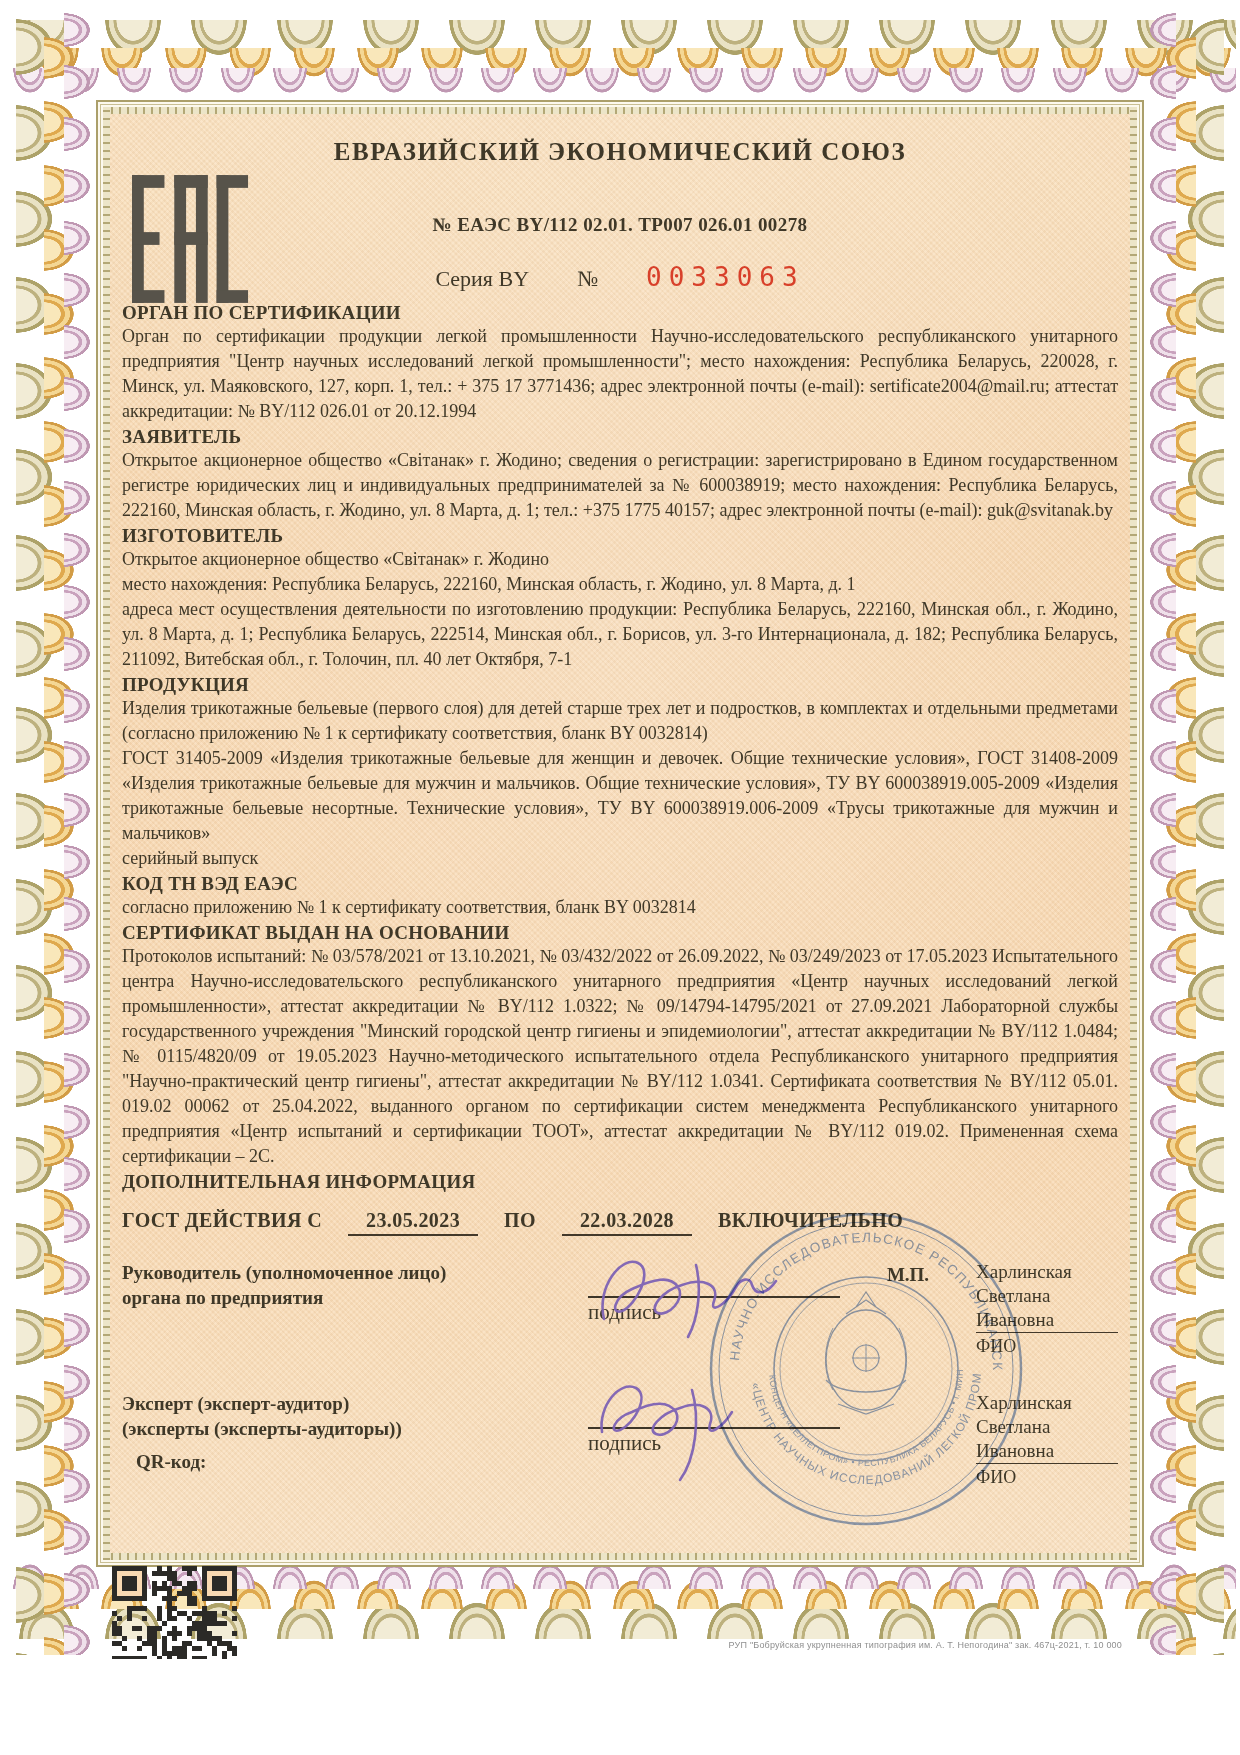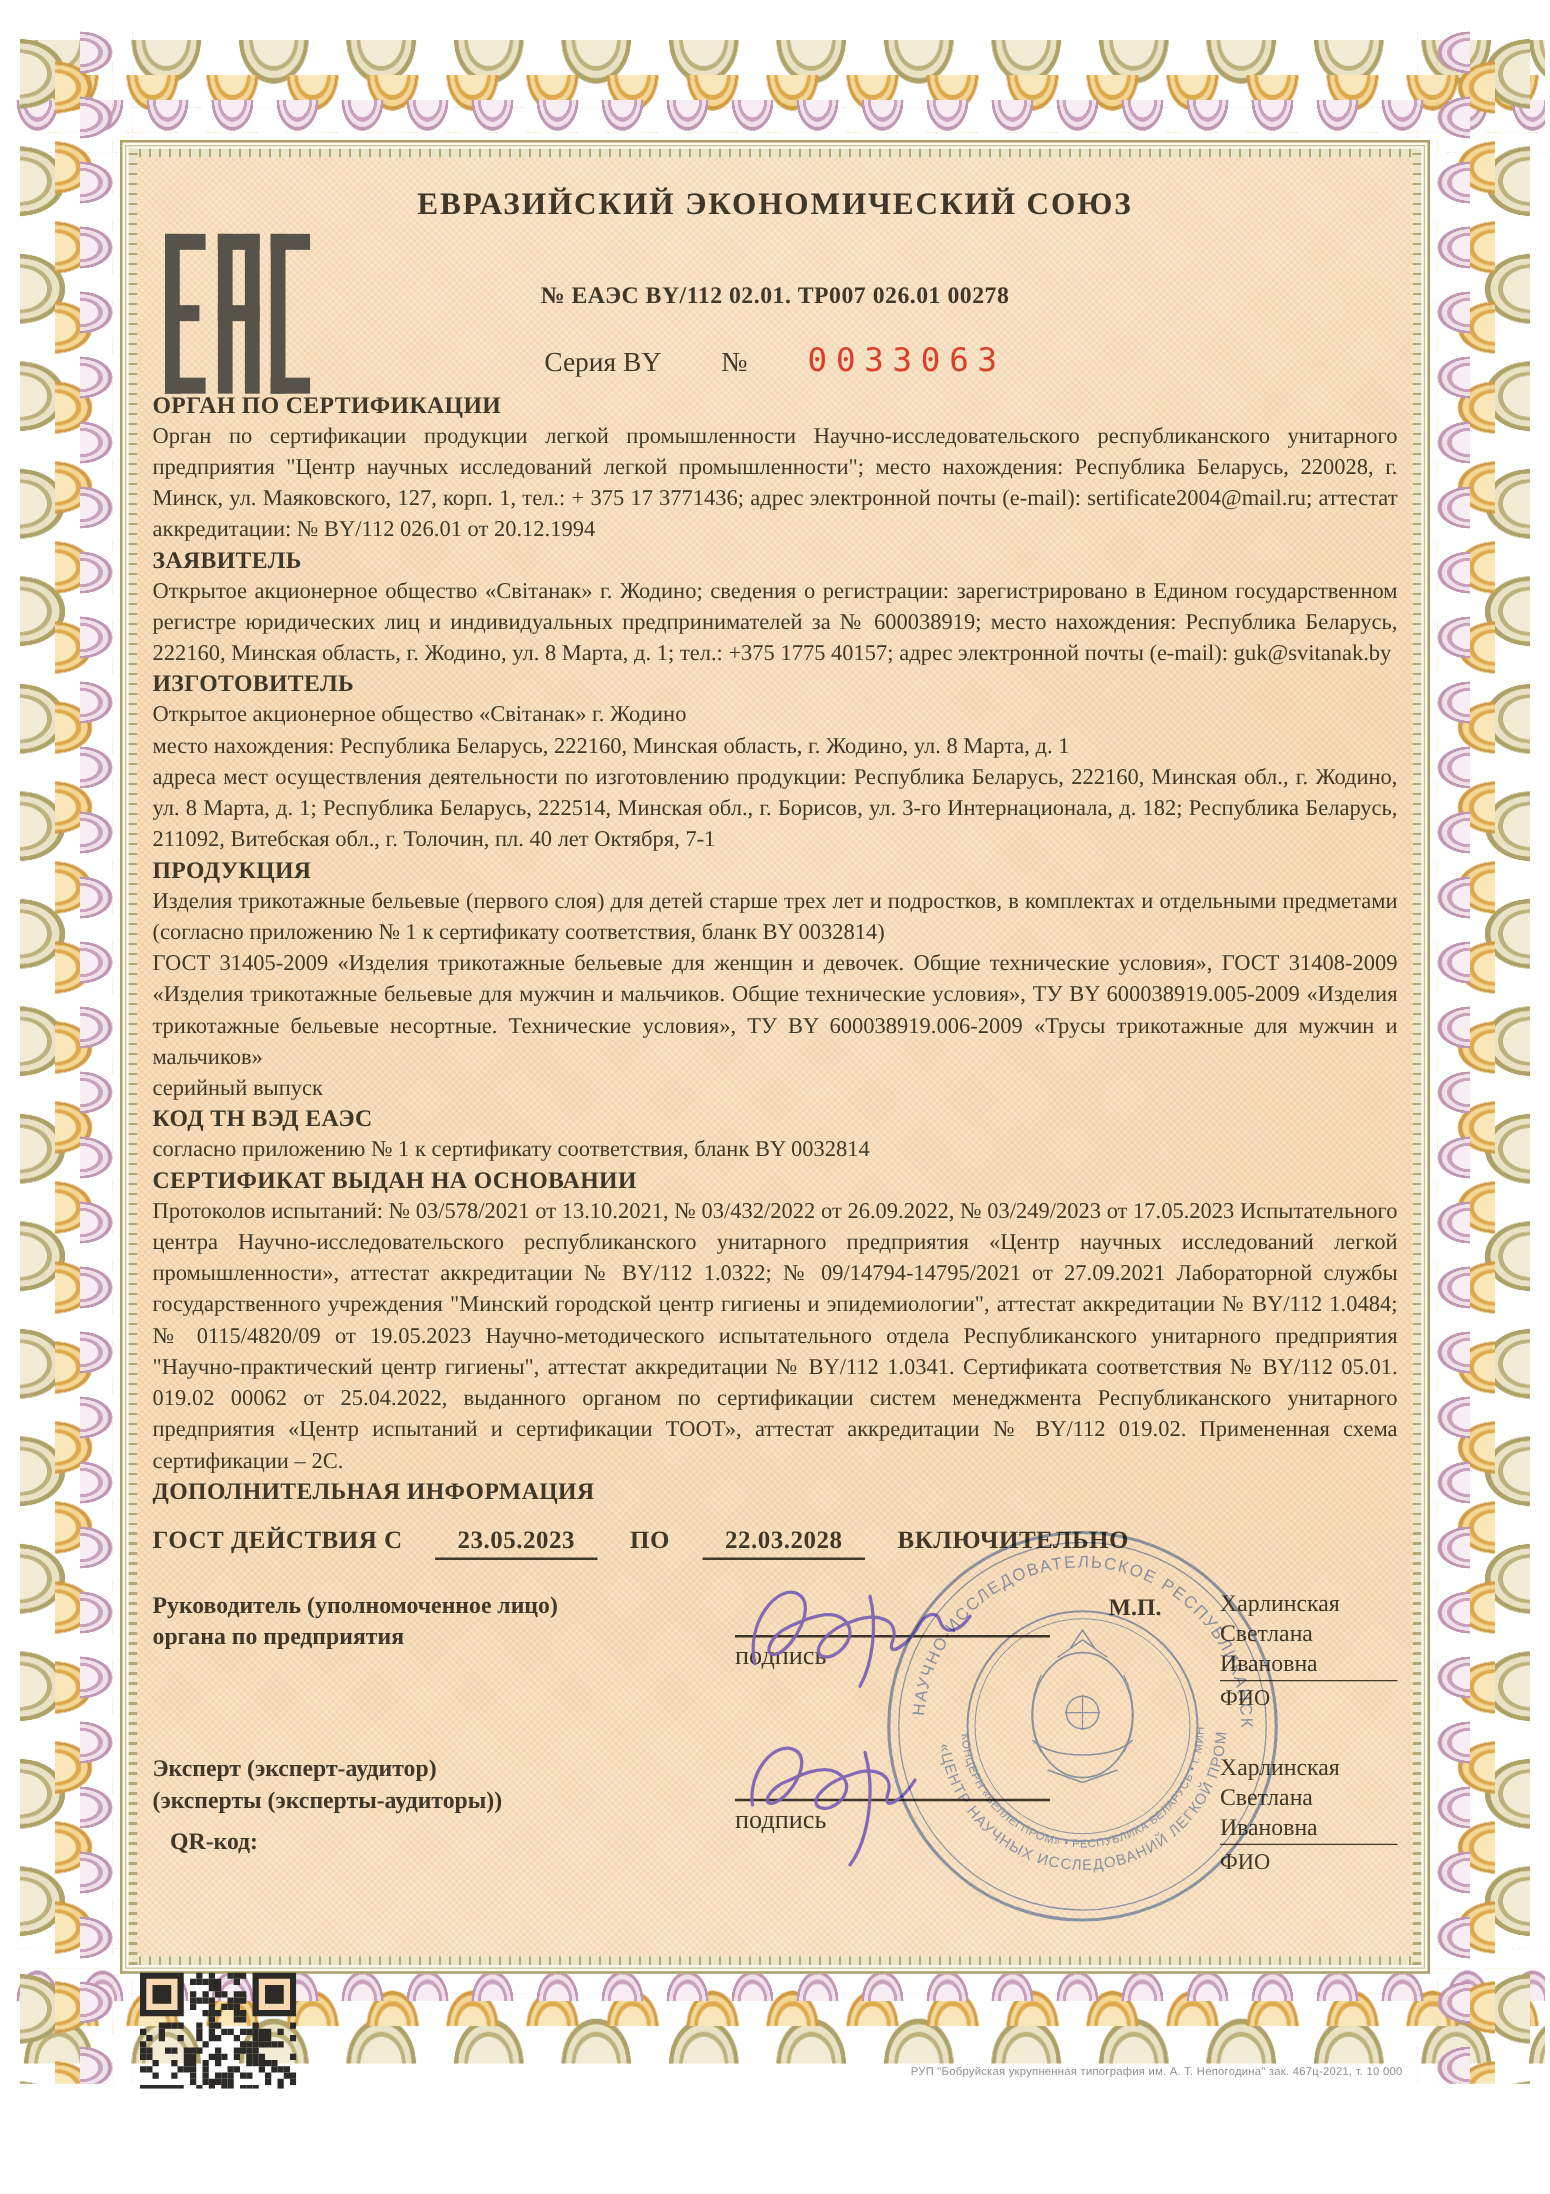--- a/index.html
+++ b/index.html
@@ -1,17 +1,17 @@
 <!DOCTYPE html>
 <html><head>
 <meta charset="utf-8">
 <style>
   html,body{margin:0;padding:0;}
   .page{position:relative;width:1240px;height:1659px;background:#ffffff;overflow:hidden;
-        font-family:"Liberation Serif",serif;color:#3f3828;margin-top:12px;}
+        font-family:"Liberation Serif",serif;color:#3f3828;}
 
   
   .edge{position:absolute;z-index:0;}
   .edge .r{position:absolute;background-repeat:repeat-x;}
   .e-top{top:8px;left:4px;right:4px;height:104px;}
   .e-top .r1{left:0;right:0;top:12px;height:54px;
     background-image:radial-gradient(43px 54px at 50% 0,#f2ecd6 0 38%,#bdb17e 39% 45%,#e9e2c4 46% 56%,#ada268 57% 64%,rgba(0,0,0,0) 65%);
     background-size:86px 54px;}
   .e-top .r2{left:22px;right:0;top:40px;height:46px;
     background-image:radial-gradient(32px 44px at 50% 0,#f9e7ba 0 36%,#dfa94e 37% 45%,#f4d794 46% 56%,#d29c45 57% 64%,rgba(0,0,0,0) 65%);

